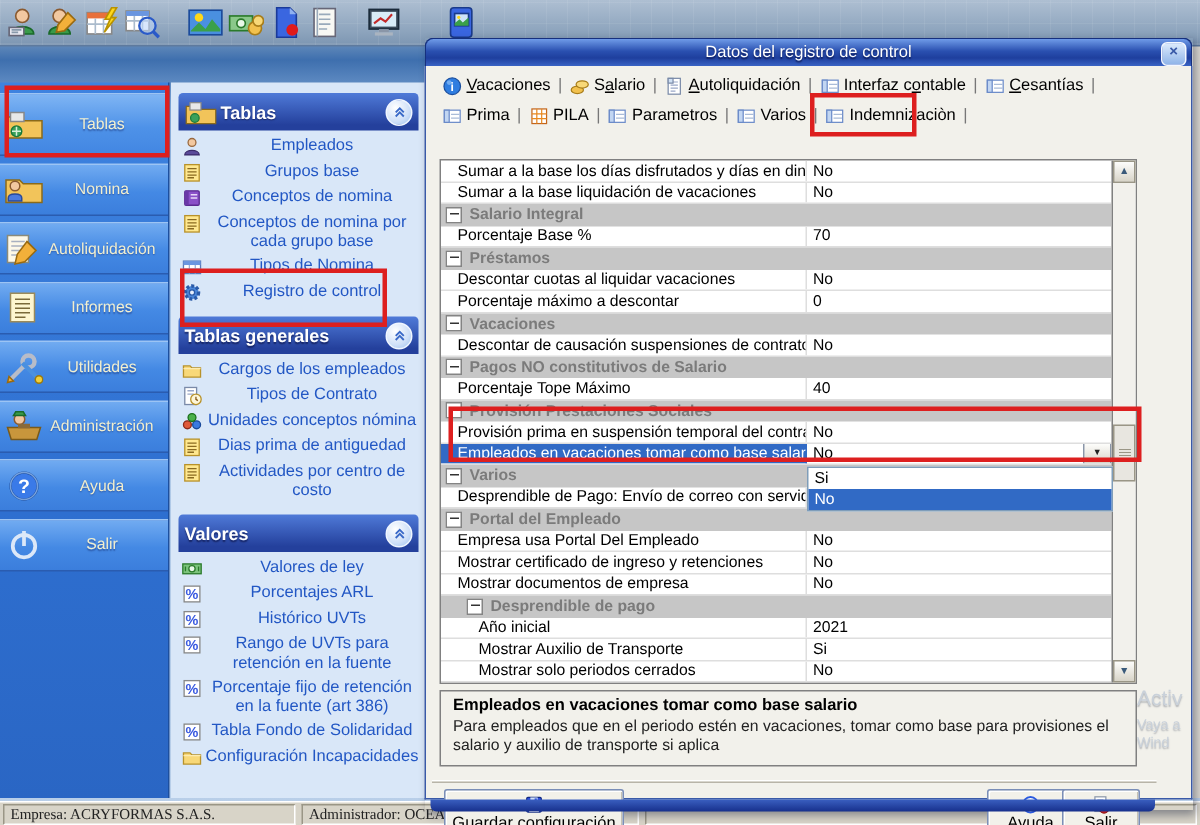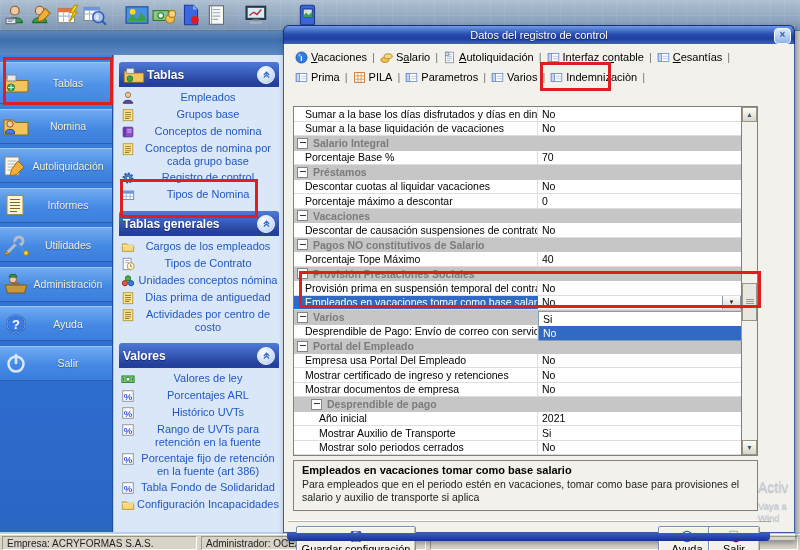--- a/index.html
+++ b/index.html
@@ -45,21 +45,21 @@
   .chev svg{width:9px;height:9px;}
   .mp-items{margin:2px 0 9px 0;}
   .mi{display:flex;align-items:flex-start;margin:3px 0;cursor:pointer;text-align:center;}
   .mi .mic{width:18px;flex:none;display:flex;justify-content:center;padding-top:0px;}
   .mi .mic svg{width:14px;height:14px;}
   .mi .mlab{flex:1;color:#2257c4;font-size:11px;line-height:13px;}
   
   .statusbar{position:absolute;left:0;top:534px;width:800px;height:16px;z-index:2;background:#d8d4c8;border-top:1px solid #fff;
     display:flex;align-items:stretch;font-size:10px;color:#222;}
   .sb-pane{border:1px solid;border-color:#9a9686 #fff #fff #9a9686;margin:1px 2px;padding:0 4px;display:flex;align-items:center;
-    white-space:nowrap;overflow:hidden;}
+    white-space:nowrap;overflow:hidden;font-family:Liberation Serif, serif;}
   .sb-pane.p1{width:185px;flex:none;}
   .sb-pane.p2{width:215px;flex:none;}
   
   .dialog{position:absolute;left:283px;top:25px;width:512px;height:515px;z-index:10;
     box-shadow:2px 3px 6px rgba(0,10,40,.4);}
   .titlebar{position:relative;height:18px;border-radius:6px 6px 0 0;border:1px solid #16307e;border-bottom:none;
     background:linear-gradient(180deg,#6f9be8 0%,#2a50b0 45%,#1e3f9e 70%,#3a63c4 100%);
     display:flex;align-items:center;justify-content:center;}
   .titlebar .ttext{color:#fff;font-weight:normal;font-size:11px;text-shadow:0 1px 1px rgba(0,0,40,.6);}
   .closebtn{position:absolute;right:3px;top:2px;width:15px;height:14px;border-radius:4px;cursor:pointer;
@@ -111,21 +111,21 @@
   .btn-sep{position:absolute;left:4px;top:476px;width:483px;border-top:1px solid #fff;border-bottom:1px solid #b8b4a8;}
   
   .dbtn{position:absolute;top:482px;height:31px;background:#f2f1ea;border:1px solid #7a8eb8;border-radius:2px;cursor:pointer;
     box-shadow:inset 1px 1px 0 #fff,inset -1px -1px 0 #c6c2b4;
     display:flex;flex-direction:column;align-items:center;justify-content:center;font-size:11px;color:#000;gap:0px;}
   .dbtn svg{width:14px;height:13px;}
   .dbtn u{text-decoration:underline;}
   
   .redbox{position:absolute;border:3px solid #dd1f1f;z-index:40;pointer-events:none;}
   
-  .watermark{position:absolute;left:758px;top:479px;z-index:60;color:#c9d1da;text-shadow:0 1px 1px rgba(60,70,90,.35);pointer-events:none;}
+  .watermark{position:absolute;left:758px;top:457px;z-index:60;color:#c9d1da;text-shadow:0 1px 1px rgba(60,70,90,.35);pointer-events:none;}
   .wm1{font-size:14px;}
   .wm2{font-size:9.5px;margin-top:5px;}
   .wm3{font-size:9.5px;margin-top:1px;}
   u{text-decoration:underline;}
 </style>
 </head>
 <body>
 
 <div class="screen">
   <div class="backdrop"></div>
@@ -348,35 +348,35 @@
             <svg viewBox="0 0 16 16">
               <rect x="2.5" y="2" width="11" height="12.5" fill="#ffe88f" stroke="#b8922a"></rect>
               <path d="M4.5 5h7M4.5 7.5h7M4.5 10h7M4.5 12h5" stroke="#8a6a20" fill="none"></path>
             </svg>
           </span>
           <span class="mlab">Conceptos de nomina por cada grupo base</span>
         </div>
         <div class="mi">
           <span class="mic" style="display: inline-flex;">
             <svg viewBox="0 0 16 16">
-              <circle cx="8" cy="8" r="5" fill="#4a86d8" stroke="#2a5aa8" stroke-width="2.6" stroke-dasharray="2.2 1.6"></circle>
-              <circle cx="8" cy="8" r="2" fill="#e8f0fc" stroke="#2a5aa8"></circle>
-            </svg>
-          </span>
-          <span class="mlab">Registro de control</span>
-        </div>
-        <div class="mi">
-          <span class="mic" style="display: inline-flex;">
-            <svg viewBox="0 0 16 16">
               <rect x="1.5" y="3.5" width="13" height="9.5" fill="#fff" stroke="#5a7ab8"></rect>
               <rect x="1.5" y="3.5" width="13" height="3" fill="#6a96e0"></rect>
               <path d="M1.5 9.5h13M6 6.5v6.5M10.5 6.5v6.5" stroke="#9ab0d8" fill="none"></path>
             </svg>
           </span>
           <span class="mlab">Tipos de Nomina</span>
+        </div>
+        <div class="mi">
+          <span class="mic" style="display: inline-flex;">
+            <svg viewBox="0 0 16 16">
+              <circle cx="8" cy="8" r="5" fill="#4a86d8" stroke="#2a5aa8" stroke-width="2.6" stroke-dasharray="2.2 1.6"></circle>
+              <circle cx="8" cy="8" r="2" fill="#e8f0fc" stroke="#2a5aa8"></circle>
+            </svg>
+          </span>
+          <span class="mlab">Registro de control</span>
         </div>
       </div>
       <div class="mp-header">
         <span class="mp-title">Tablas generales</span>
         <span class="chev">
           <svg viewBox="0 0 10 10">
             <path d="M2 5.5l3-3 3 3M2 8.5l3-3 3 3" fill="none" stroke="#3a6ac8" stroke-width="1.4"></path>
           </svg>
         </span>
       </div>

